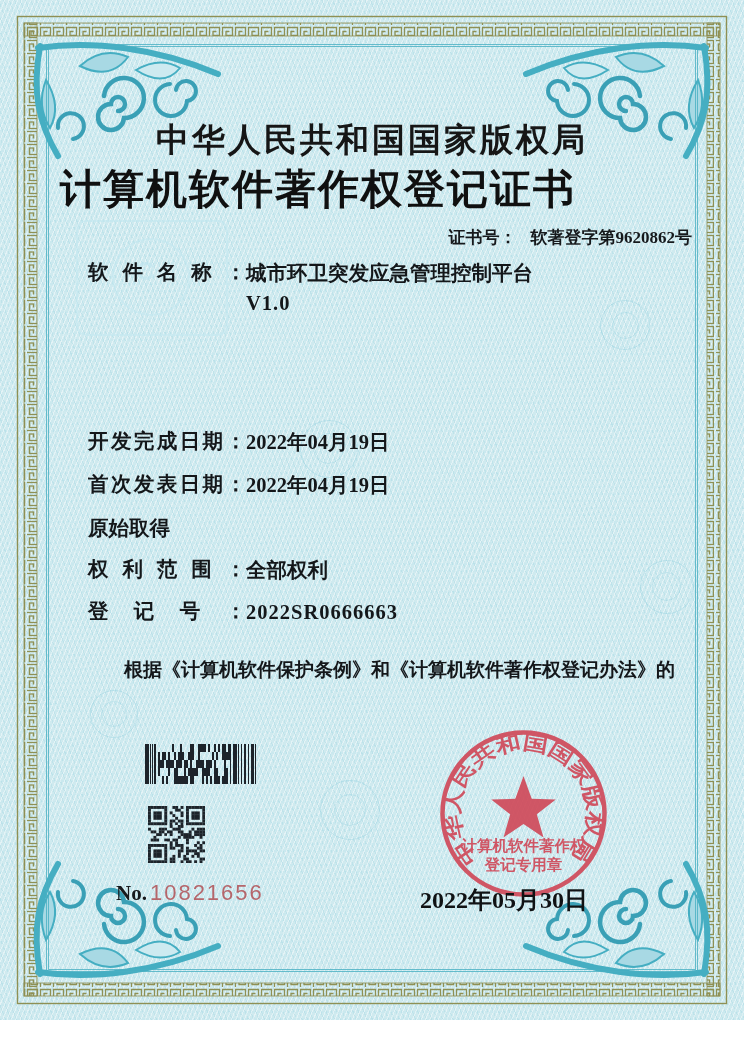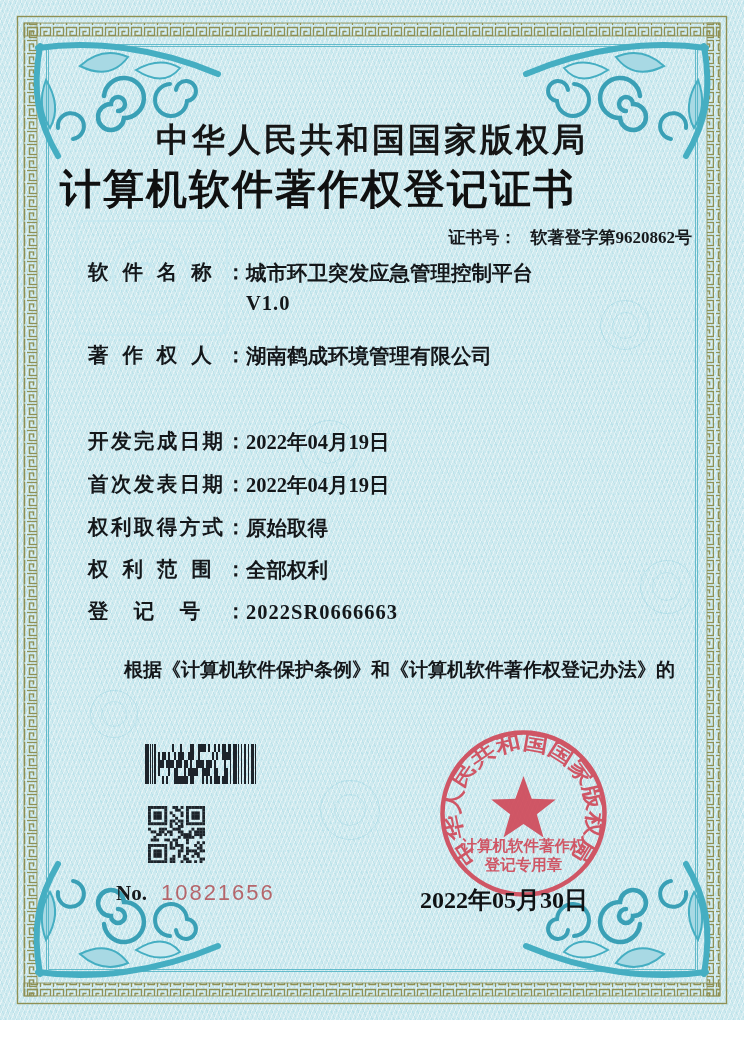--- a/index.html
+++ b/index.html
@@ -34,21 +34,21 @@
                text-align:justify;text-align-last:justify;flex:none;}
   .row .fvalue{font-size:20.5px;font-weight:700;line-height:30px;}
   .r0{top:258px}.r1{top:341px}.r2{top:427px}.r3{top:470px}.r4{top:513px}.r5{top:555px}.r6{top:597px}
   .latin{letter-spacing:1px;}
   .statement{position:absolute;left:86px;top:648px;color:#14171a;font-size:19px;font-weight:700;}
   .statement span{display:block;white-space:nowrap;line-height:44px;}
   .statement .ln1{text-indent:38px;}
   .barcode{position:absolute;left:145px;top:744px;}
   .qrcode{position:absolute;left:148px;top:806px;}
   .serial-row{position:absolute;left:116px;top:880px;font-size:21px;}
-  .serial-row .no-lbl{font-weight:700;color:#17191c;margin-right:14px;}
+  .serial-row .no-lbl{font-weight:700;color:#17191c;margin-right:3px;}
   .serial-row .no-val{color:#b5666b;font-family:Liberation Sans, sans-serif;
                       font-size:22px;letter-spacing:2px;}
   .seal{position:absolute;left:436px;top:726px;opacity:.92;}
   .issue-date{position:absolute;left:420px;top:884px;font-size:24px;font-weight:700;color:#101214;}
 </style>
 </head>
 <body>
 
 <div class="page">
   <div class="cert">
@@ -110,34 +110,29 @@
       <span class="lbl">证书号：</span><span>软著登字第9620862号</span>
     </div>
 
     <div class="row r0">
       <span class="flabel">软件名称：</span>
       <span class="fvalue">
         <span style="display:block">城市环卫突发应急管理控制平台</span>
         <span style="display:block" class="latin">V1.0</span>
       </span>
     </div>
-    <div class="row r1">
-      <span class="flabel">著作权人：</span>
-      <span class="fvalue">湖南鹤成环境管理有限公司</span>
-    </div>
     <div class="row r2">
       <span class="flabel">开发完成日期：</span>
       <span class="fvalue">2022年04月19日</span>
     </div>
     <div class="row r3">
       <span class="flabel">首次发表日期：</span>
       <span class="fvalue">2022年04月19日</span>
     </div>
     <div class="row r4">
-      <span class="flabel">权利取得方式：</span>
       <span class="fvalue">原始取得</span>
     </div>
     <div class="row r5">
       <span class="flabel">权利范围：</span>
       <span class="fvalue">全部权利</span>
     </div>
     <div class="row r6">
       <span class="flabel">登记号：</span>
       <span class="fvalue latin">2022SR0666663</span>
     </div>

